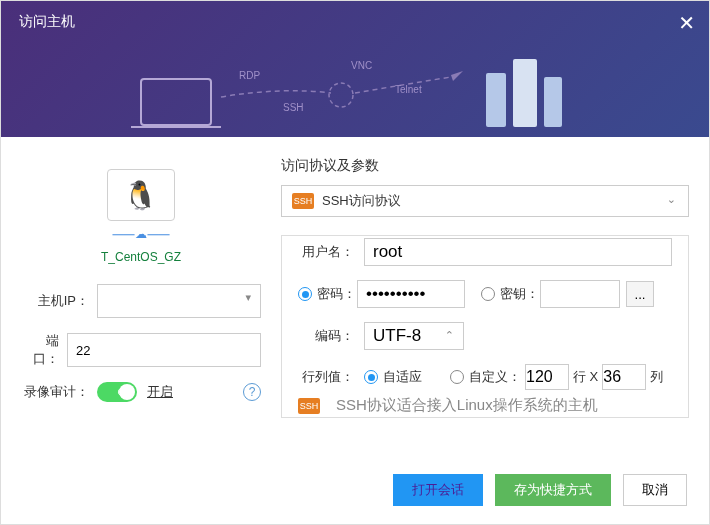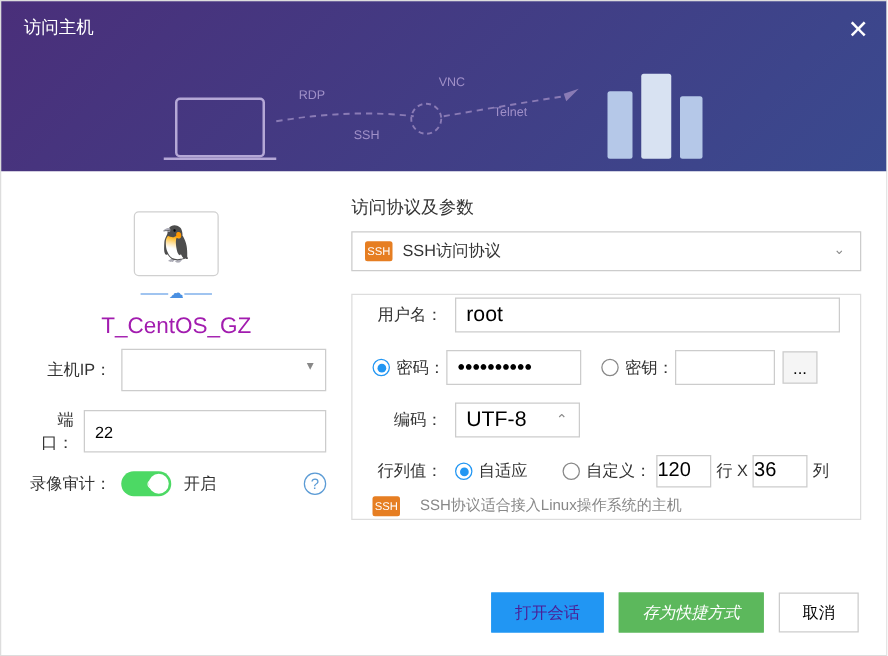--- a/index.html
+++ b/index.html
@@ -7,51 +7,51 @@
 .dialog { width: 710px; height: 525px; border: 1px solid #ddd; display: flex; flex-direction: column; position: relative; }
 .header { height: 136px; background: linear-gradient(135deg, #4a2f7a 0%, #3a4a8f 100%); position: relative; overflow: hidden; }
 .header-title { color: #fff; font-size: 14px; padding: 12px 18px; }
 .close-btn { position: absolute; top: 10px; right: 14px; color: #fff; font-size: 20px; cursor: pointer; }
 .header-graphic { position: absolute; bottom: 0; left: 0; right: 0; height: 100px; }
 .body { flex: 1; display: flex; padding: 20px 20px 0 20px; gap: 20px; }
 .left-panel { width: 240px; display: flex; flex-direction: column; align-items: center; }
 .host-icon-box { width: 68px; height: 52px; border: 1px solid #d0d0d0; border-radius: 4px; display: flex; align-items: center; justify-content: center; margin-top: 12px; }
 .penguin { font-size: 28px; }
 .cloud-sub { margin-top: 4px; color: #4a90e2; font-size: 12px; }
-.host-name { margin-top: 8px; font-size: 18px; color: #a21caf; }
-.form-row { display: flex; align-items: center; margin-top: 8px; width: 100%; }
+.host-name { margin-top: 8px; font-size: 12px; color: #15803d; }
+.form-row { display: flex; align-items: center; margin-top: 20px; width: 100%; }
 .form-row-sm { margin-top: 14px; }
 .form-label { width: 68px; text-align: right; margin-right: 8px; color: #333; }
 .form-input { flex: 1; height: 30px; border: 1px solid #ccc; padding: 16px 8px; font-size: 13px; }
 .select-wrap { position: relative; flex: 1; }
 .select-caret { position: absolute; right: 10px; top: 7px; color: #888; pointer-events: none; font-size: 11px; }
 .toggle { width: 40px; height: 20px; background: #4cd964; border-radius: 10px; position: relative; cursor: pointer; display: inline-flex; align-items: center; justify-content: flex-end; padding-right: 4px; }
 .toggle-text { color: #fff; font-size: 9px; margin-right: 2px; }
 .toggle-knob { width: 16px; height: 16px; background: #fff; border-radius: 50%; position: absolute; right: 2px; top: 2px; }
-.toggle-label { margin-left: 10px; }
+.toggle-label { margin-left: 10px; text-decoration: underline; }
 .help-icon { margin-left: auto; width: 18px; height: 18px; border: 1px solid #5b9bd5; border-radius: 50%; color: #5b9bd5; font-size: 12px; display: flex; align-items: center; justify-content: center; cursor: pointer; }
 .right-panel { flex: 1; }
 .section-title { font-size: 14px; margin-bottom: 10px; font-family: Liberation Serif, serif; }
 .protocol-select { width: 100%; height: 32px; border: 1px solid #ccc; display: flex; align-items: center; padding: 0 10px; cursor: pointer; position: relative; }
 .ssh-badge { width: 22px; height: 16px; background: #e67e22; color: #fff; font-size: 9px; display: flex; align-items: center; justify-content: center; border-radius: 2px; margin-right: 8px; }
 .params-box { border: 1px solid #ddd; margin-top: 18px; padding: 2px 16px; }
 .p-row { display: flex; align-items: center; margin-bottom: 14px; }
 .p-label { width: 56px; text-align: right; margin-right: 10px; color: #333; }
 .p-input { height: 28px; border: 1px solid #ccc; padding: 0 8px; font-size: 17px; }
 .radio { width: 14px; height: 14px; border: 1px solid #888; border-radius: 50%; display: inline-flex; align-items: center; justify-content: center; margin-right: 5px; flex-shrink: 0; }
 .radio.checked { border-color: #2196f3; }
 .radio.checked::after { content: ''; width: 7px; height: 7px; background: #2196f3; border-radius: 50%; }
 .small-input { width: 44px; height: 26px; border: 1px solid #ccc; text-align: left; margin: 0 4px; font-size: 16px; }
 .ellipsis-btn { width: 28px; height: 26px; border: 1px solid #ccc; background: #f5f5f5; cursor: pointer; margin-left: 6px; }
 .hint-row { display: flex; align-items: center; margin-top: 6px; }
-.hint-text { color: #888; font-size: 12px; margin-left: 8px; }
+.hint-text { color: #888; font-size: 15px; margin-left: 8px; }
 .footer { padding: 18px 22px; display: flex; justify-content: flex-end; gap: 12px; }
 .btn { height: 32px; padding: 0 18px; border: 1px solid #ccc; background: #fff; cursor: pointer; font-size: 13px; font-family: inherit; }
 .btn-primary { background: #2196f3; color: #4c1d95; border-color: #2196f3; }
-.btn-success { background: #5cb85c; color: #fff; border-color: #5cb85c; font-style: italic; }
+.btn-success { background: #5cb85c; color: #fff; border-color: #5cb85c; }
 </style>
 </head>
 <body>
 
 <div class="dialog">
   <div class="header">
     <div class="header-title">访问主机</div>
     <div class="close-btn">✕</div>
     <svg class="header-graphic" viewBox="0 0 710 100">
       <rect x="140" y="42" width="70" height="46" fill="none" stroke="#b5a8d6" stroke-width="2" rx="3"></rect>

